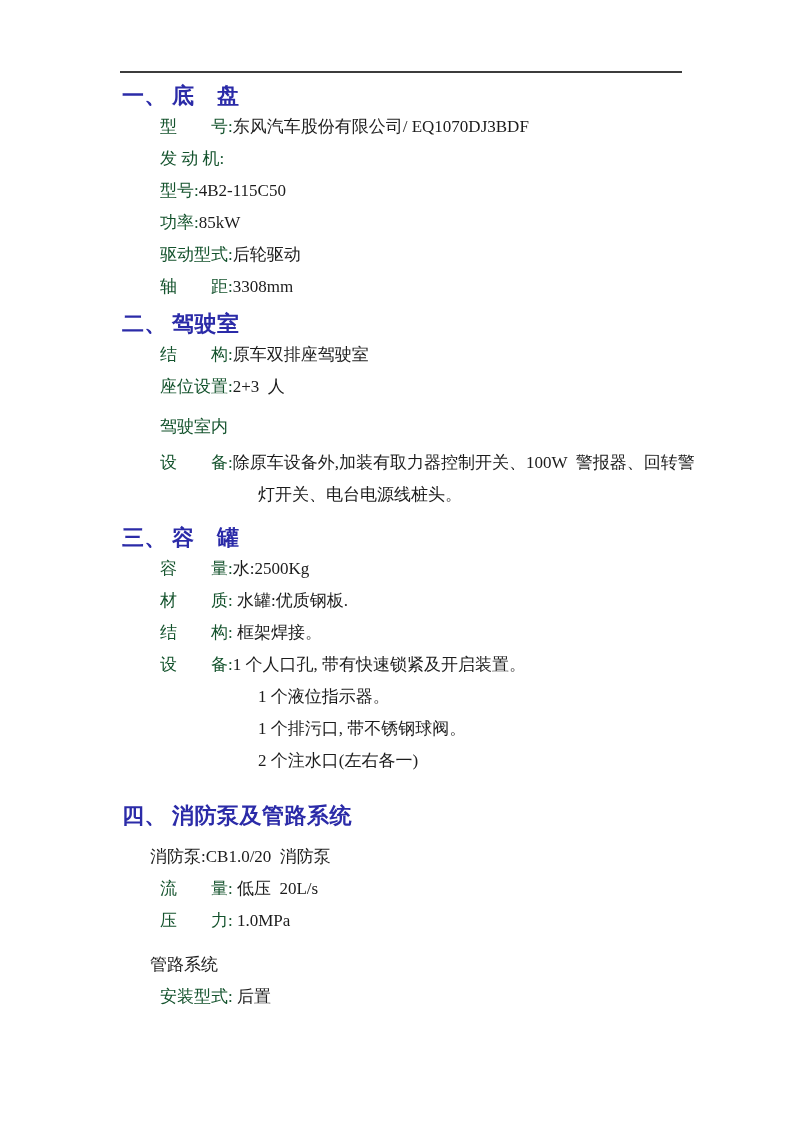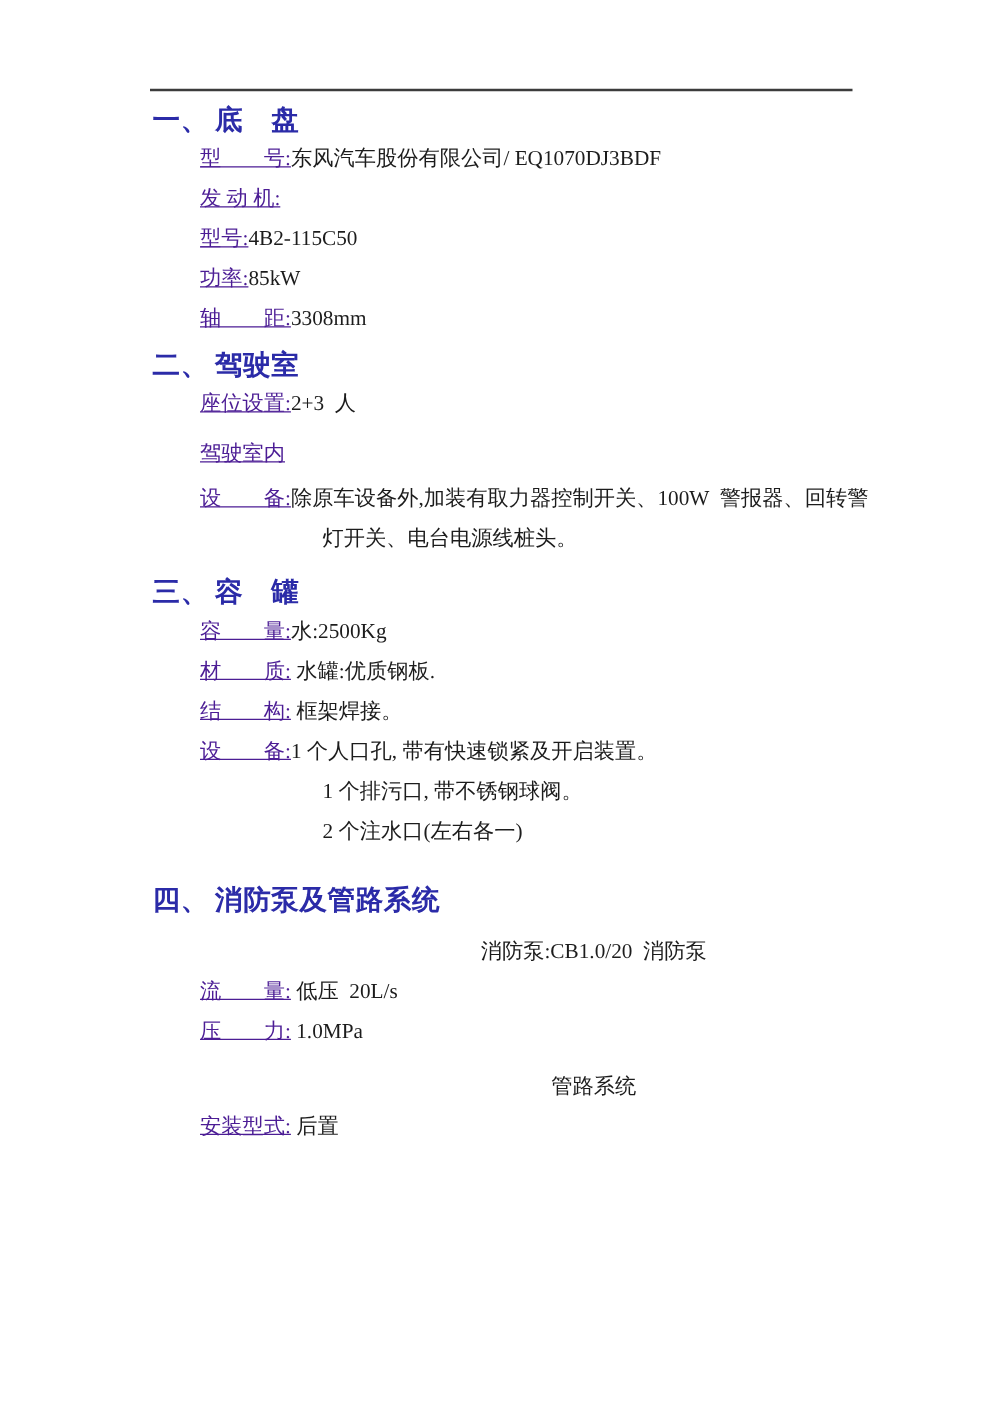--- a/index.html
+++ b/index.html
@@ -33,30 +33,29 @@
   .sec-h.h1 { margin-top: 8px; }
   .sec-h.h2 { margin-top: 6px; }
   .sec-h.h3 { margin-top: 12px; }
   .sec-h.h4 { margin-top: 22px; line-height: 34px; }
   .row {
     padding-left: 160px;
     font-size: 17px;
     line-height: 32px;
   }
   .row .lbl {
-    color: #4c1d95;
+    color: #14532d;
     white-space: pre-wrap;
-    text-decoration: underline;
   }
   .row .val {
     color: #1c1c1c;
     white-space: pre-wrap;
     font-family: Liberation Serif, serif;
   }
-  .row.plain { padding-left: 150px; text-align: center; }
+  .row.plain { padding-left: 150px; }
   .row.cont  { padding-left: 230px; margin-left: 28px; }
   .row.mt4  { margin-top: 4px; }
   .row.mt8  { margin-top: 8px; }
   .row.mt12 { margin-top: 12px; }
 </style>
 </head>
 <body>
 
 <div class="page">
 
@@ -71,25 +70,31 @@
   <div class="row">
     <span class="lbl">发 动 机:</span><span class="val"></span>
   </div>
   <div class="row">
     <span class="lbl">型号:</span><span class="val">4B2-115C50</span>
   </div>
   <div class="row">
     <span class="lbl">功率:</span><span class="val">85kW</span>
   </div>
   <div class="row">
+    <span class="lbl">驱动型式:</span><span class="val">后轮驱动</span>
+  </div>
+  <div class="row">
     <span class="lbl">轴　　距:</span><span class="val">3308mm</span>
   </div>
 
   <div class="sec-h h2">
     <span class="num">二、</span><span>驾驶室</span>
+  </div>
+  <div class="row">
+    <span class="lbl">结　　构:</span><span class="val">原车双排座驾驶室</span>
   </div>
   <div class="row">
     <span class="lbl">座位设置:</span><span class="val">2+3  人</span>
   </div>
   <div class="row mt8">
     <span class="lbl">驾驶室内</span><span class="val"></span>
   </div>
   <div class="row mt4">
     <span class="lbl">设　　备:</span><span class="val">除原车设备外,加装有取力器控制开关、100W  警报器、回转警</span>
   </div>
@@ -106,20 +111,23 @@
   <div class="row">
     <span class="lbl">材　　质:</span><span class="val"> 水罐:优质钢板.</span>
   </div>
   <div class="row">
     <span class="lbl">结　　构:</span><span class="val"> 框架焊接。</span>
   </div>
   <div class="row">
     <span class="lbl">设　　备:</span><span class="val">1 个人口孔, 带有快速锁紧及开启装置。</span>
   </div>
   <div class="row cont">
+    <span class="lbl"></span><span class="val">1 个液位指示器。</span>
+  </div>
+  <div class="row cont">
     <span class="lbl"></span><span class="val">1 个排污口, 带不锈钢球阀。</span>
   </div>
   <div class="row cont">
     <span class="lbl"></span><span class="val">2 个注水口(左右各一)</span>
   </div>
 
   <div class="sec-h h4">
     <span class="num">四、</span><span>消防泵及管路系统</span>
   </div>
   <div class="row plain mt8">

